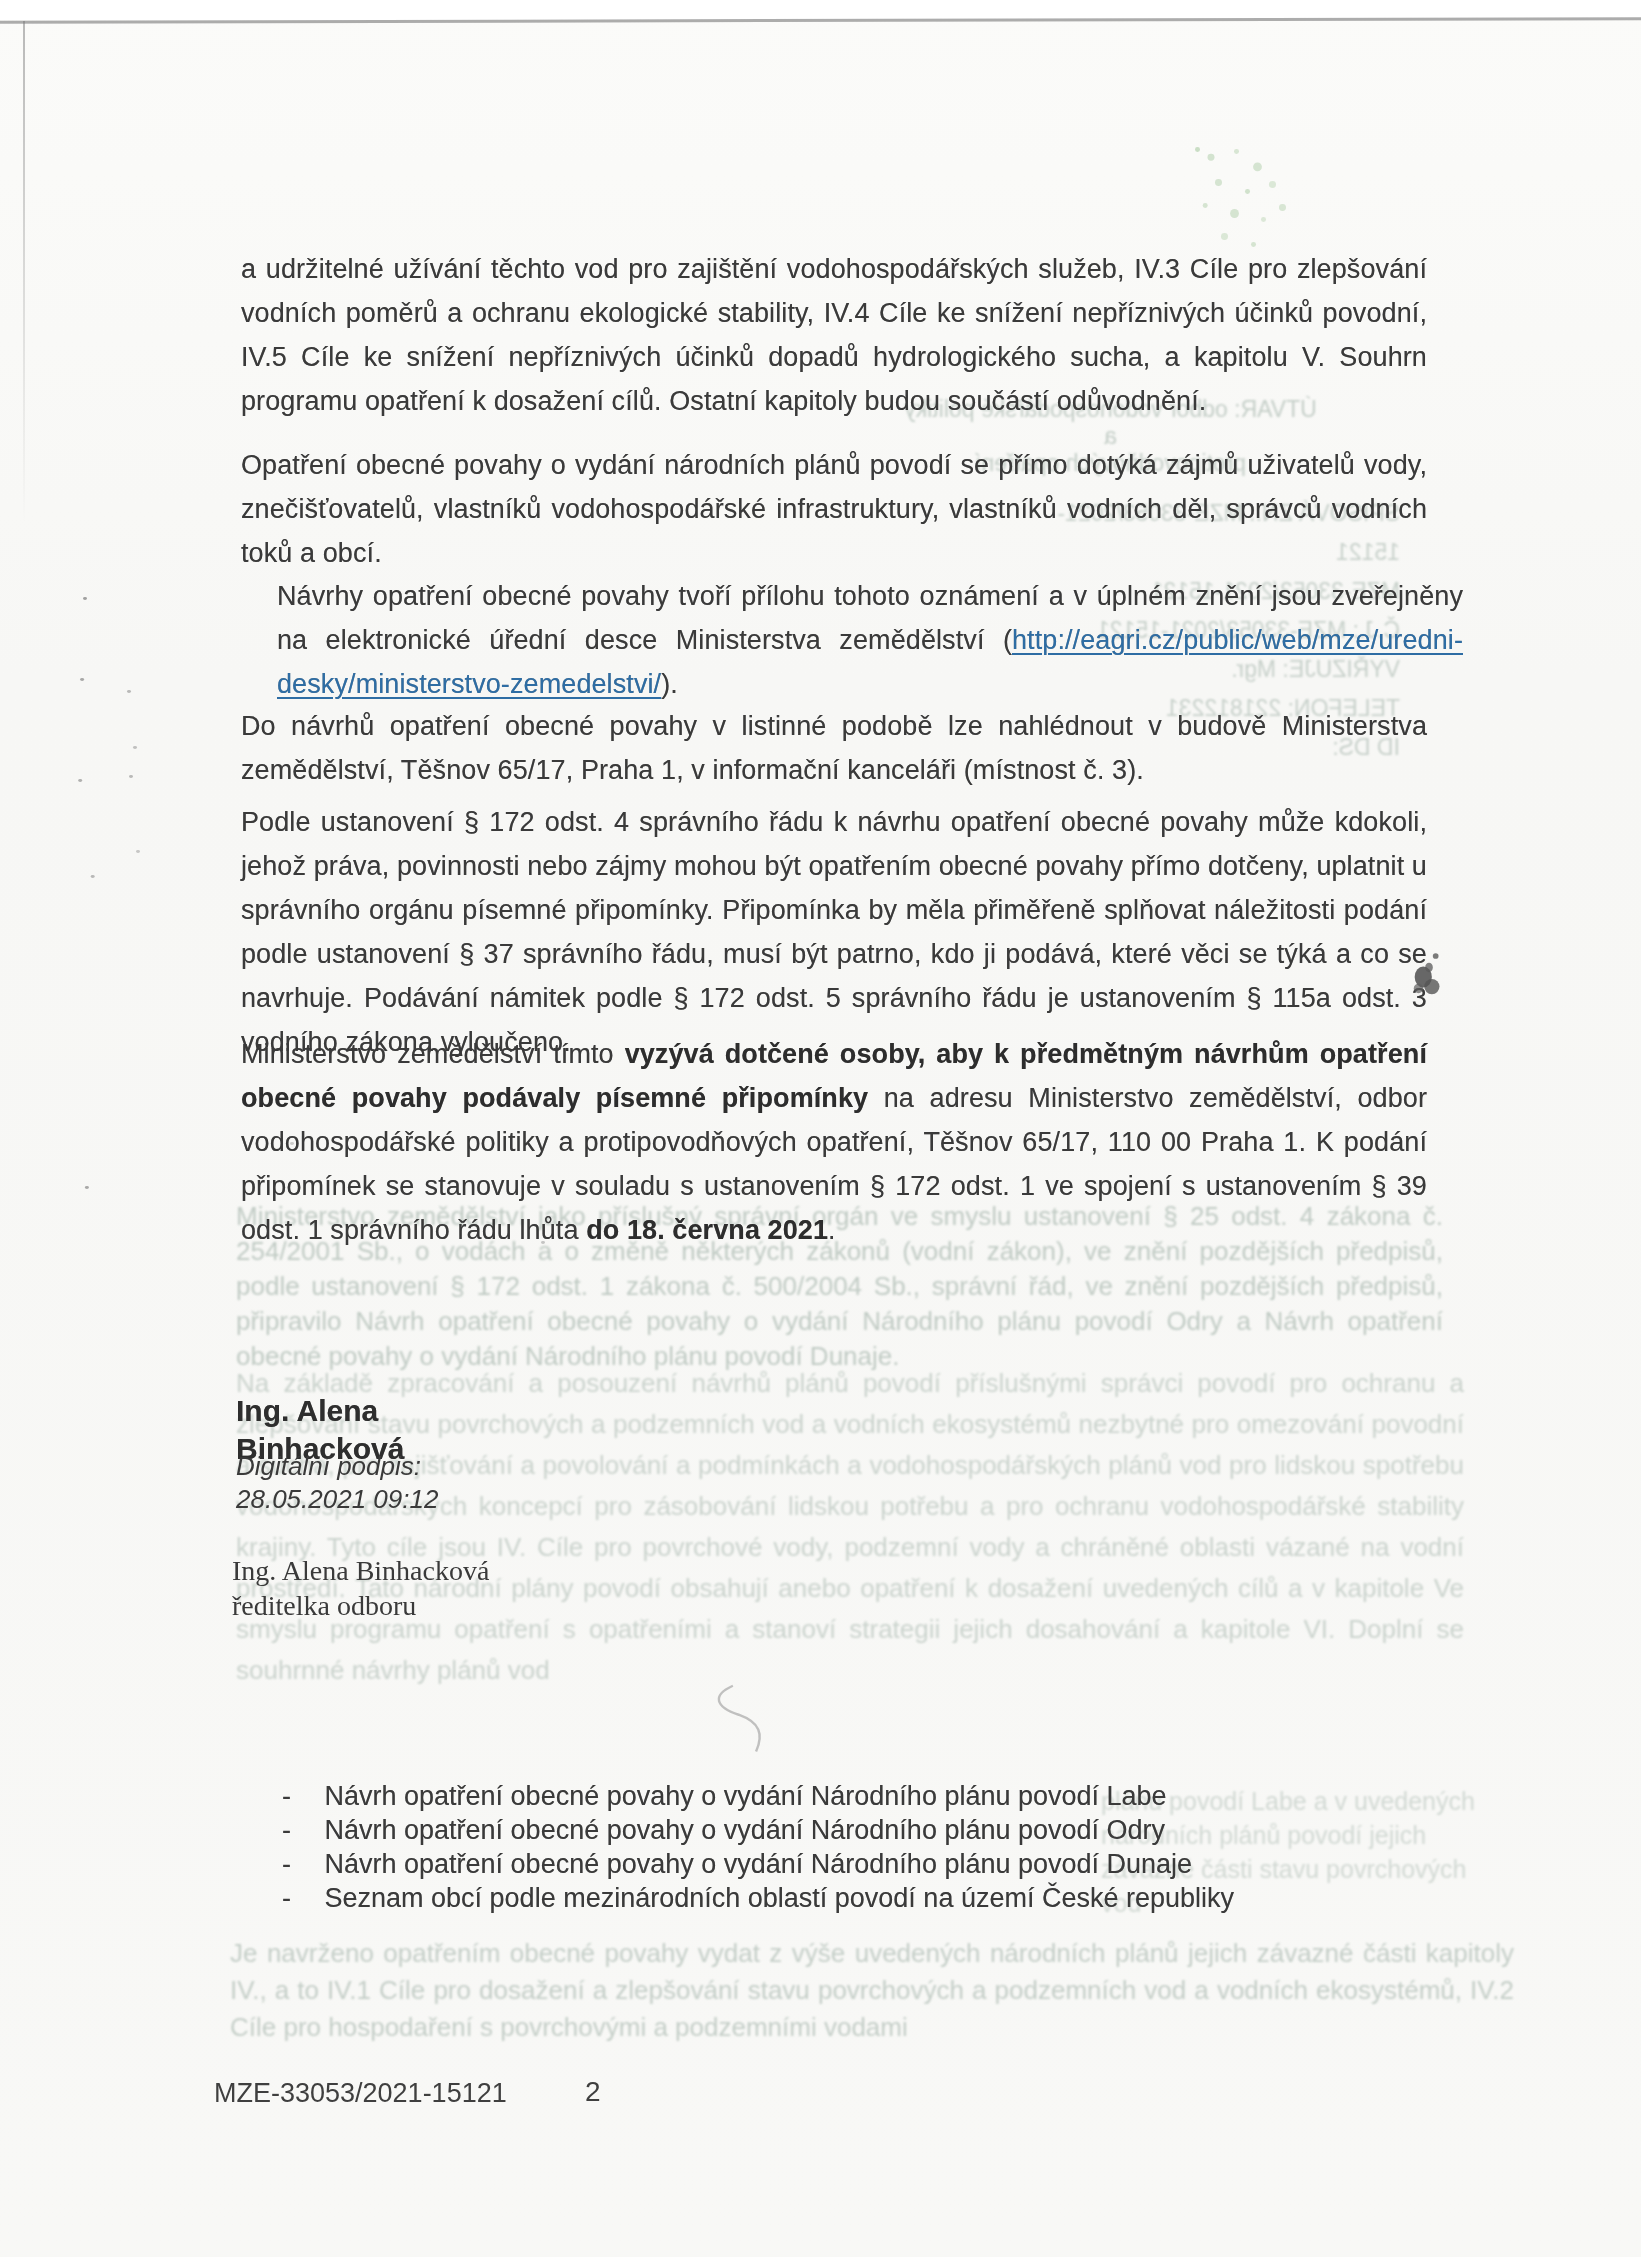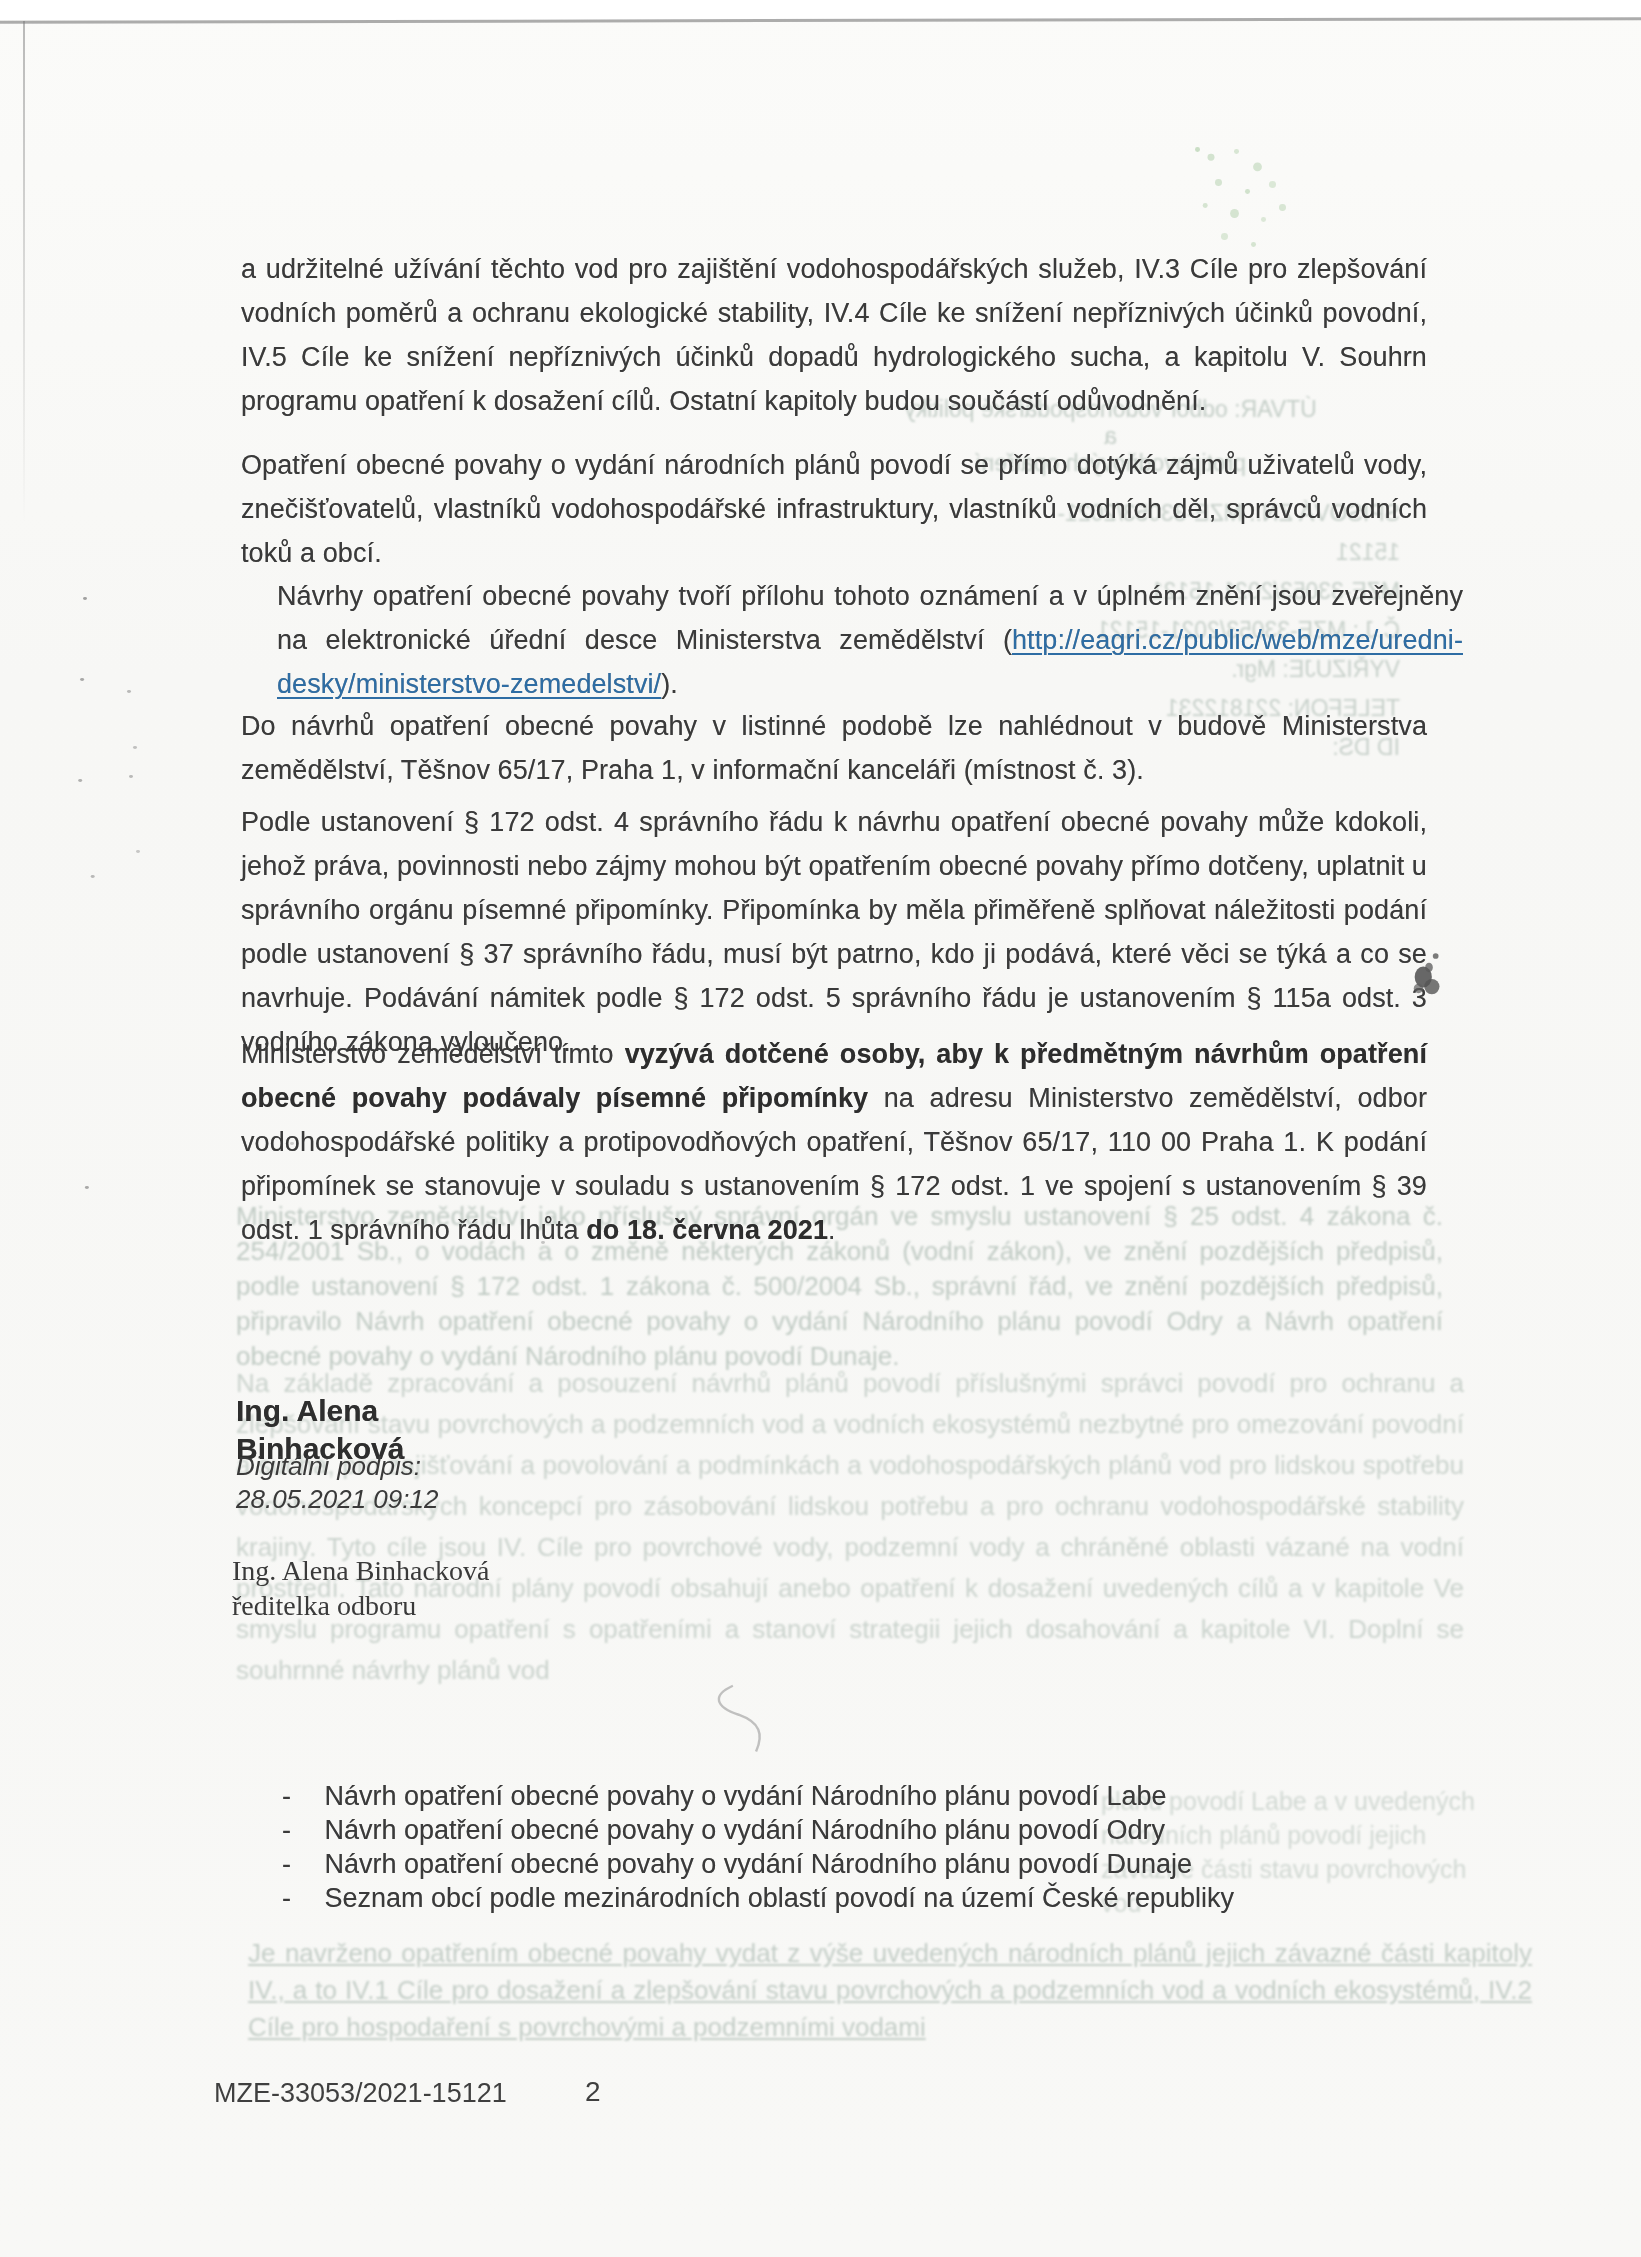--- a/index.html
+++ b/index.html
@@ -40,21 +40,21 @@
   .footer-ref { position:absolute; left:214px; top:2078px; font-size:27px; color:#3f3f3f; z-index:3; }
   .footer-page { position:absolute; left:585px; top:2076px; font-size:28px; color:#3f3f3f; z-index:3; }
   
   .bt { position:absolute; color:#b3c0b8; filter:blur(0.9px); z-index:1; }
   .mir { transform: scaleX(-1); }
   .bt-unit { left:898px; top:396px; width:425px; font-size:23px; line-height:27px; text-align:center; opacity:.75; }
   .bt-meta { left:1014px; top:494px; width:386px; font-size:23px; line-height:39px; opacity:.7; }
   .bt-para1 { left:236px; top:1199px; width:1207px; font-size:26px; line-height:35px; text-align:justify; opacity:.8; }
   .bt-para2 { left:236px; top:1363px; width:1228px; font-size:26px; line-height:41px; text-align:justify; opacity:.65; }
   .bt-side  { left:1101px; top:1784px; width:386px; font-size:25px; line-height:34px; opacity:.55; }
-  .bt-bottom{ left:248px; top:1935px; width:1284px; font-size:26px; line-height:37px; text-align:justify; opacity:.75;text-decoration:underline; }
+  .bt-bottom{ left:230px; top:1935px; width:1284px; font-size:26px; line-height:37px; text-align:justify; opacity:.75; }
   
   .green-speckles { position:absolute; left:1195px; top:147px; width:4.8px; height:4.8px; border-radius:50%;
     background:rgba(130,180,120,.4);
     box-shadow: 13.5px 7.7px 0 1px rgba(130,180,120,.32), 39px 1.9px 0 0 rgba(130,180,120,.28),
       60px 17.4px 0 1.9px rgba(130,180,120,.3), 21px 33px 0 1px rgba(130,180,120,.3),
       50px 42px 0 0 rgba(130,180,120,.34), 75px 35px 0 1px rgba(130,180,120,.26),
       7.7px 56px 0 0 rgba(130,180,120,.3), 37px 64px 0 1.9px rgba(130,180,120,.3),
       66px 70px 0 0 rgba(130,180,120,.25), 85px 58px 0 1px rgba(130,180,120,.28),
       27px 87px 0 1px rgba(130,180,120,.26), 56px 95px 0 0 rgba(130,180,120,.3); z-index:2; }
   .dust { position:absolute; left:83px; top:597px; width:3.9px; height:2.9px; border-radius:50%;

